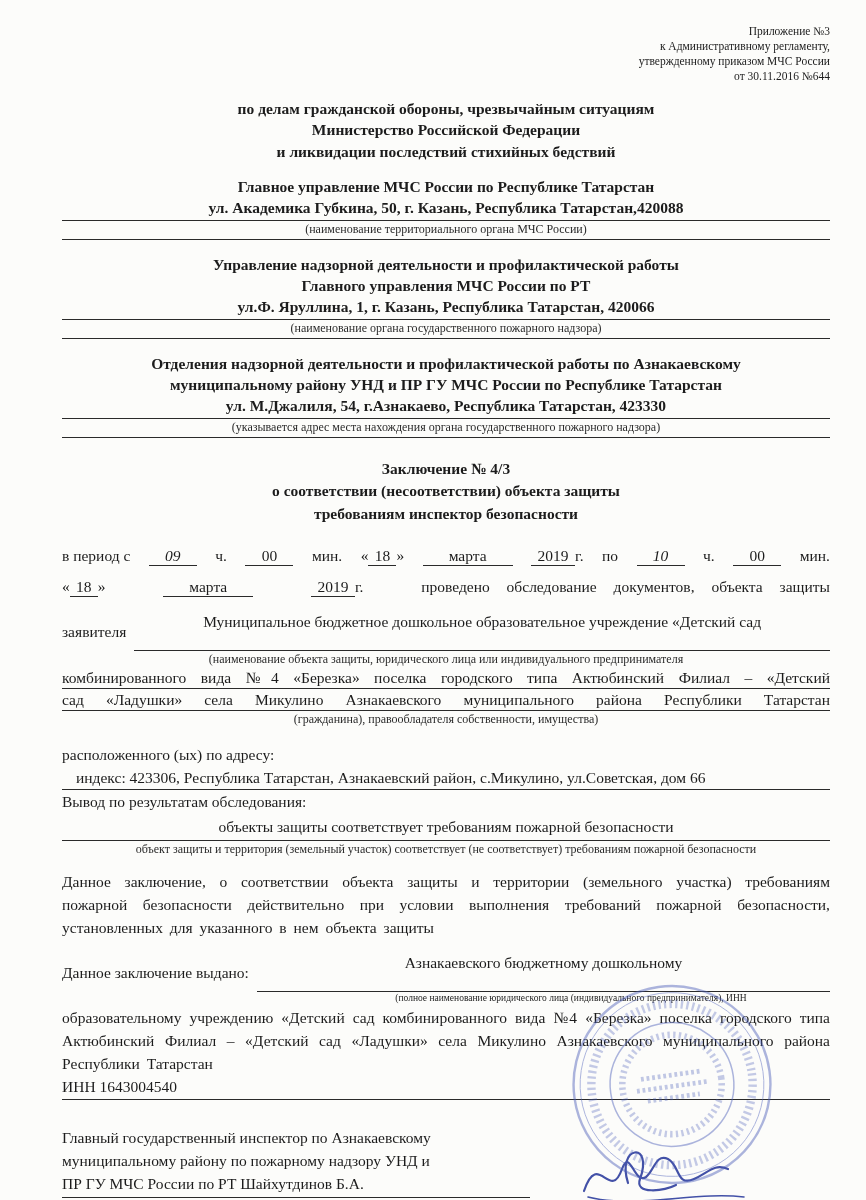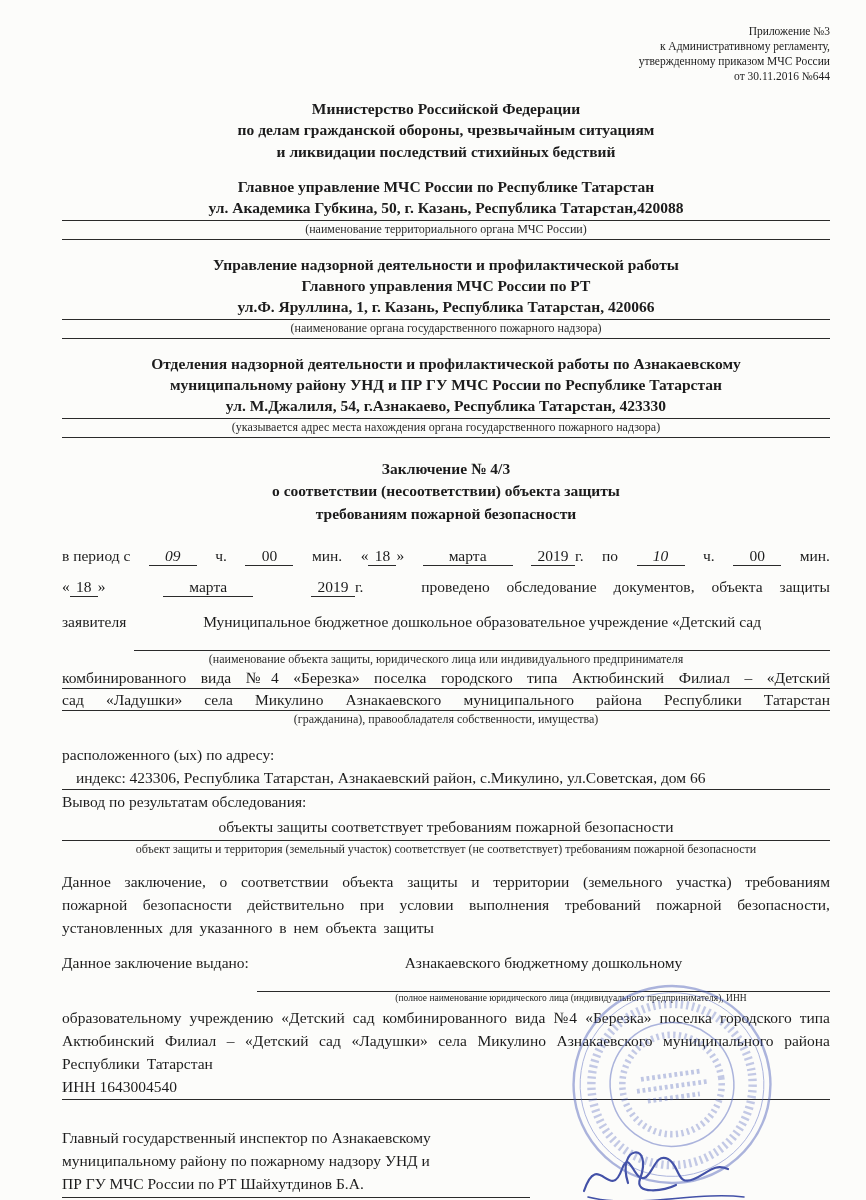--- a/index.html
+++ b/index.html
@@ -21,21 +21,21 @@
   .caption.cl{border-bottom:1px solid #2a2a2a; padding-bottom:2px;}
   .title-block{margin-top:20px; font-weight:bold; text-align:center; line-height:1.45;}
   .row{display:flex; justify-content:space-between; align-items:baseline;}
   .row1{margin-top:22px;}
   .row2{margin-top:12px;}
   .fill{display:inline-block; border-bottom:1px solid #2a2a2a; text-align:center;}
   .f-h{min-width:48px;font-style:italic;} .f-m{min-width:48px;} .f-d{min-width:28px;}
   .f-month{min-width:90px;} .f-year{min-width:44px;}
   .tok{white-space:nowrap;}
   .wide-words{word-spacing:13px;}
-  .flexline{display:flex; align-items:flex-start; gap:8px;}
+  .flexline{display:flex; align-items:center; gap:8px;}
   .fill-grow{flex:1; border-bottom:1px solid #2a2a2a; text-align:center; padding-bottom:19px;}
   .applicant{margin-top:16px;}
   .just{text-align:justify; text-align-last:justify; border-bottom:1px solid #2a2a2a; padding:2px 0 1px;}
   .para{margin-top:13px; text-align:justify; line-height:1.5; word-spacing:3px;}
   .loc{margin-top:15px; line-height:1.5;}
   .addr{border-bottom:1px solid #2a2a2a; padding:0 0 0 14px;}
   .result{border-bottom:1px solid #2a2a2a; text-align:center; padding-bottom:1px; margin-top:2px;}
   .issued{margin-top:14px;}
   .issued-caption{font-size:9.5px; text-align:center; margin-left:250px; line-height:1.3;}
   .inn-line{border-bottom:1px solid #2a2a2a; padding-bottom:3px; margin-top:2px;}
@@ -56,22 +56,22 @@
   <div class="content">
 
     <div class="annex">
       <div>Приложение №3</div>
       <div>к Административному регламенту,</div>
       <div>утвержденному приказом МЧС России</div>
       <div>от 30.11.2016 №644</div>
     </div>
 
     <div class="ministry">
+      <div>по делам гражданской обороны, чрезвычайным ситуациям</div>
       <div>Министерство Российской Федерации</div>
-      <div>по делам гражданской обороны, чрезвычайным ситуациям</div>
       <div>и ликвидации последствий стихийных бедствий</div>
     </div>
 
     <div class="hdr-block">
       <div>Главное управление МЧС России по Республике Татарстан</div>
       <div class="uline">ул. Академика Губкина, 50, г. Казань, Республика Татарстан,420088</div>
       <div class="caption cl">(наименование территориального органа МЧС России)</div>
     </div>
 
     <div class="hdr-block">
@@ -84,21 +84,21 @@
     <div class="hdr-block">
       <div>Отделения надзорной деятельности и профилактической работы по Азнакаевскому</div>
       <div>муниципальному  району УНД и ПР ГУ МЧС России по Республике Татарстан</div>
       <div class="uline">ул. М.Джалиля, 54, г.Азнакаево,  Республика Татарстан, 423330</div>
       <div class="caption cl">(указывается адрес места нахождения органа государственного пожарного надзора)</div>
     </div>
 
     <div class="title-block">
       <div>Заключение № 4/3</div>
       <div>о соответствии (несоответствии) объекта защиты</div>
-      <div>требованиям пожарной безопасности</div>
+      <div>требованиям инспектор безопасности</div>
     </div>
 
     <div class="row row1">
       <span class="tok">в период с</span>
       <span class="fill f-h">09</span>
       <span class="tok">ч.</span>
       <span class="fill f-m">00</span>
       <span class="tok">мин.</span>
       <span class="tok"><span>«</span><span class="fill f-d">18</span><span>»</span></span>
       <span class="fill f-month">марта</span>

